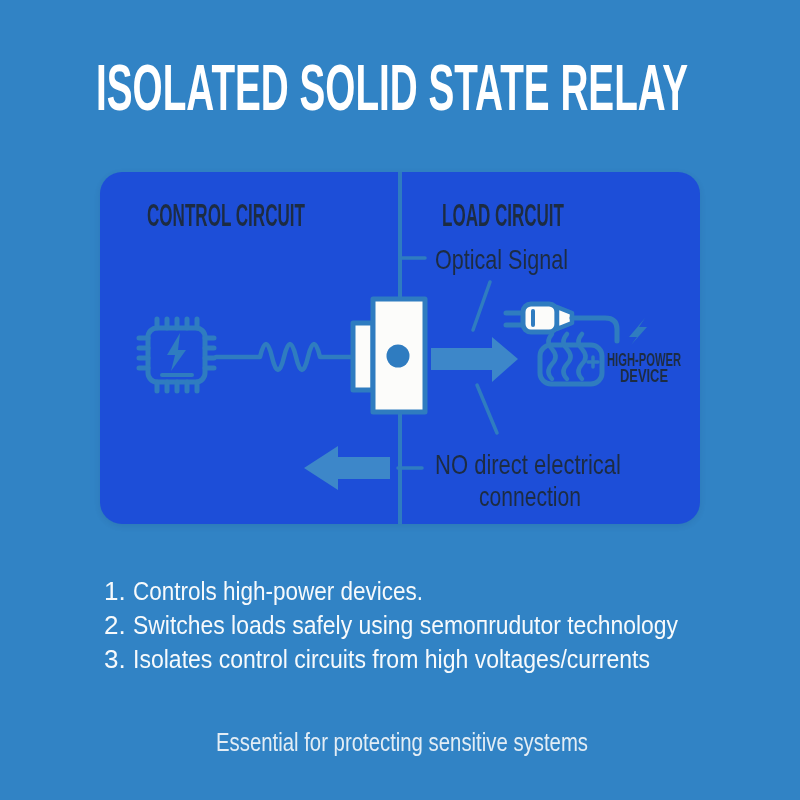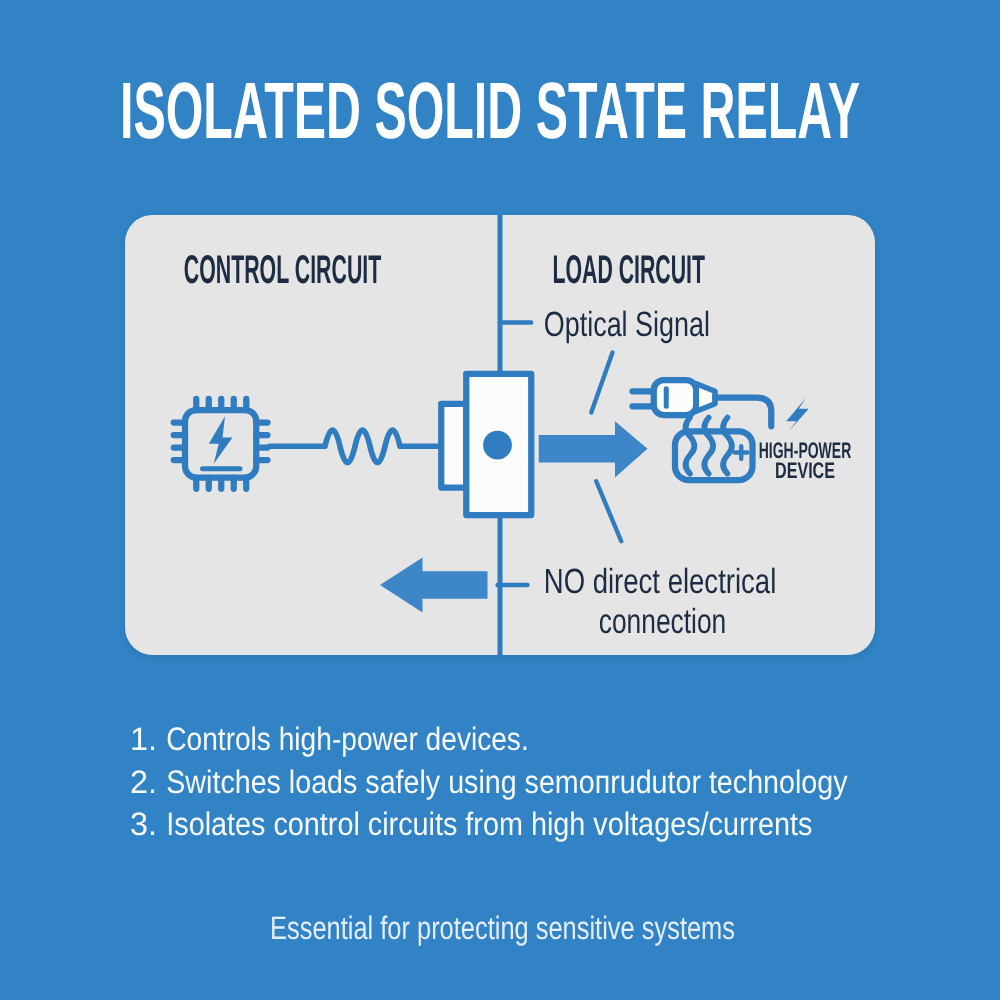--- a/index.html
+++ b/index.html
@@ -12,21 +12,21 @@
   svg { display: block; }
   svg text { font-family: "Liberation Sans", sans-serif; }
 
   .title-svg { position: absolute; left: 0; top: 0; }
   .title-text { fill: #ffffff; font-weight: bold; font-size: 64px; }
 
   .panel {
     position: absolute;
     left: 100px; top: 172px;
     width: 600px; height: 352px;
-    background: #e5e5e5;
+    background: #1d4ed8;
     border-radius: 22px;
     box-shadow: 0 2px 6px rgba(10,40,70,0.10);
   }
   .panel svg { position: absolute; left: 0; top: 0; }
 
   .hdr { fill: #1d2c42; font-weight: bold; font-size: 32px; }
   .lbl { fill: #1d2c42; font-size: 28px; }
   .lbl-sm { fill: #1d2c42; font-weight: bold; font-size: 18px; }
 
   .stroke-icon { stroke: #2f7cc0; fill: none; stroke-linecap: round; stroke-linejoin: round; }

